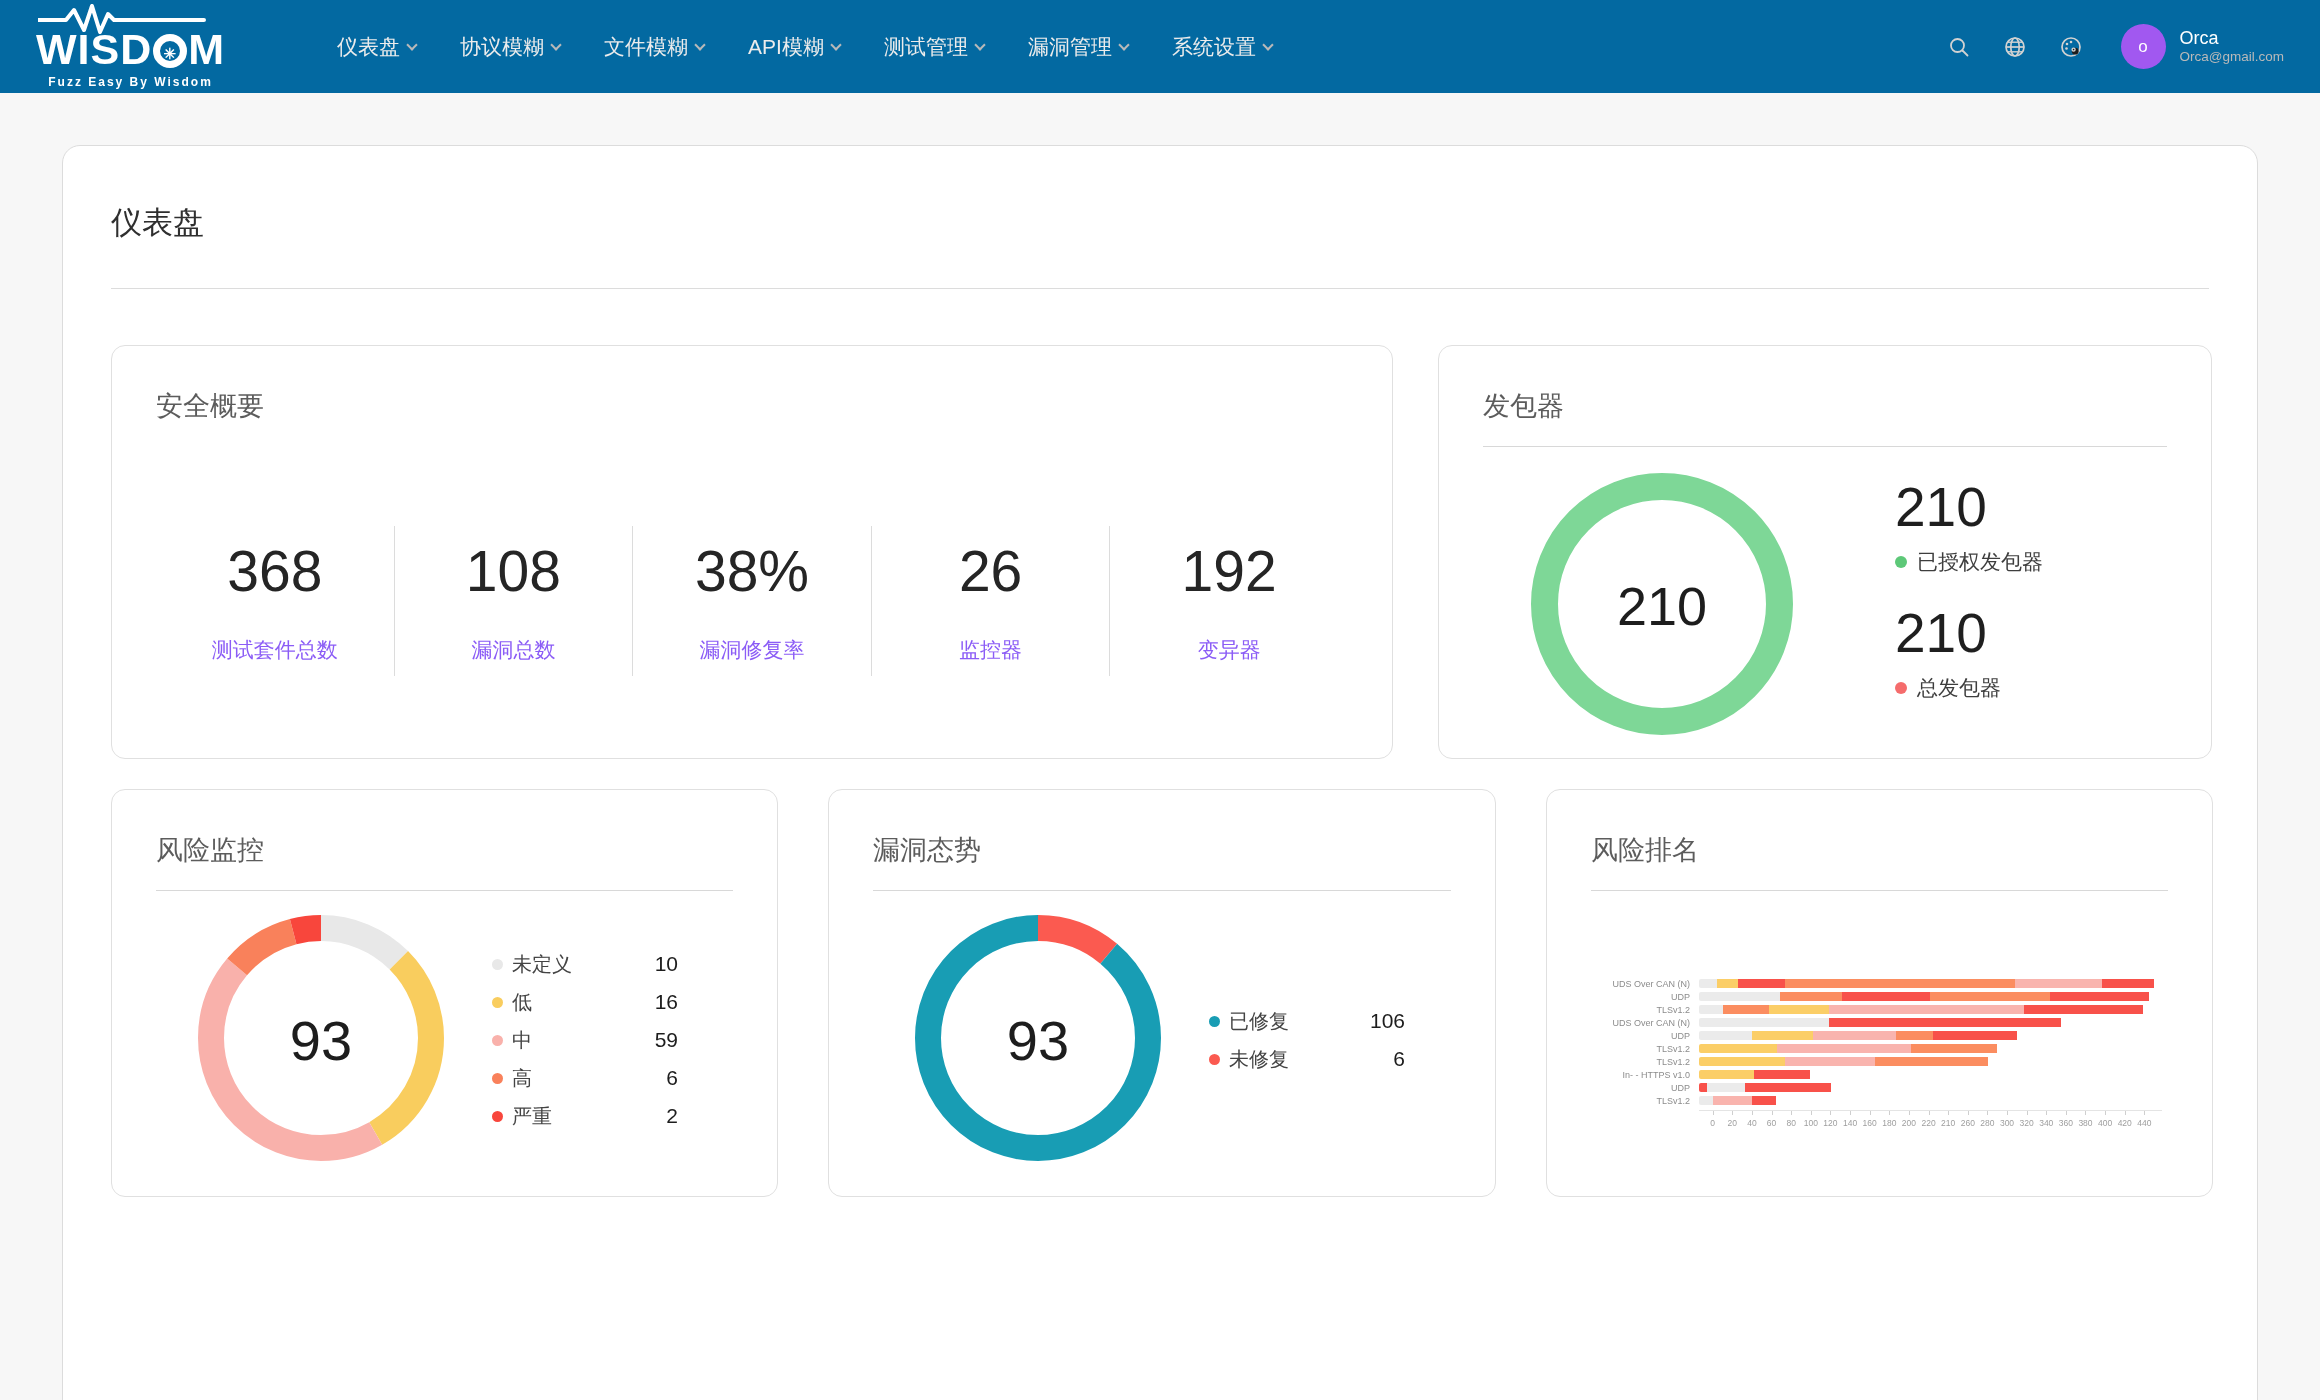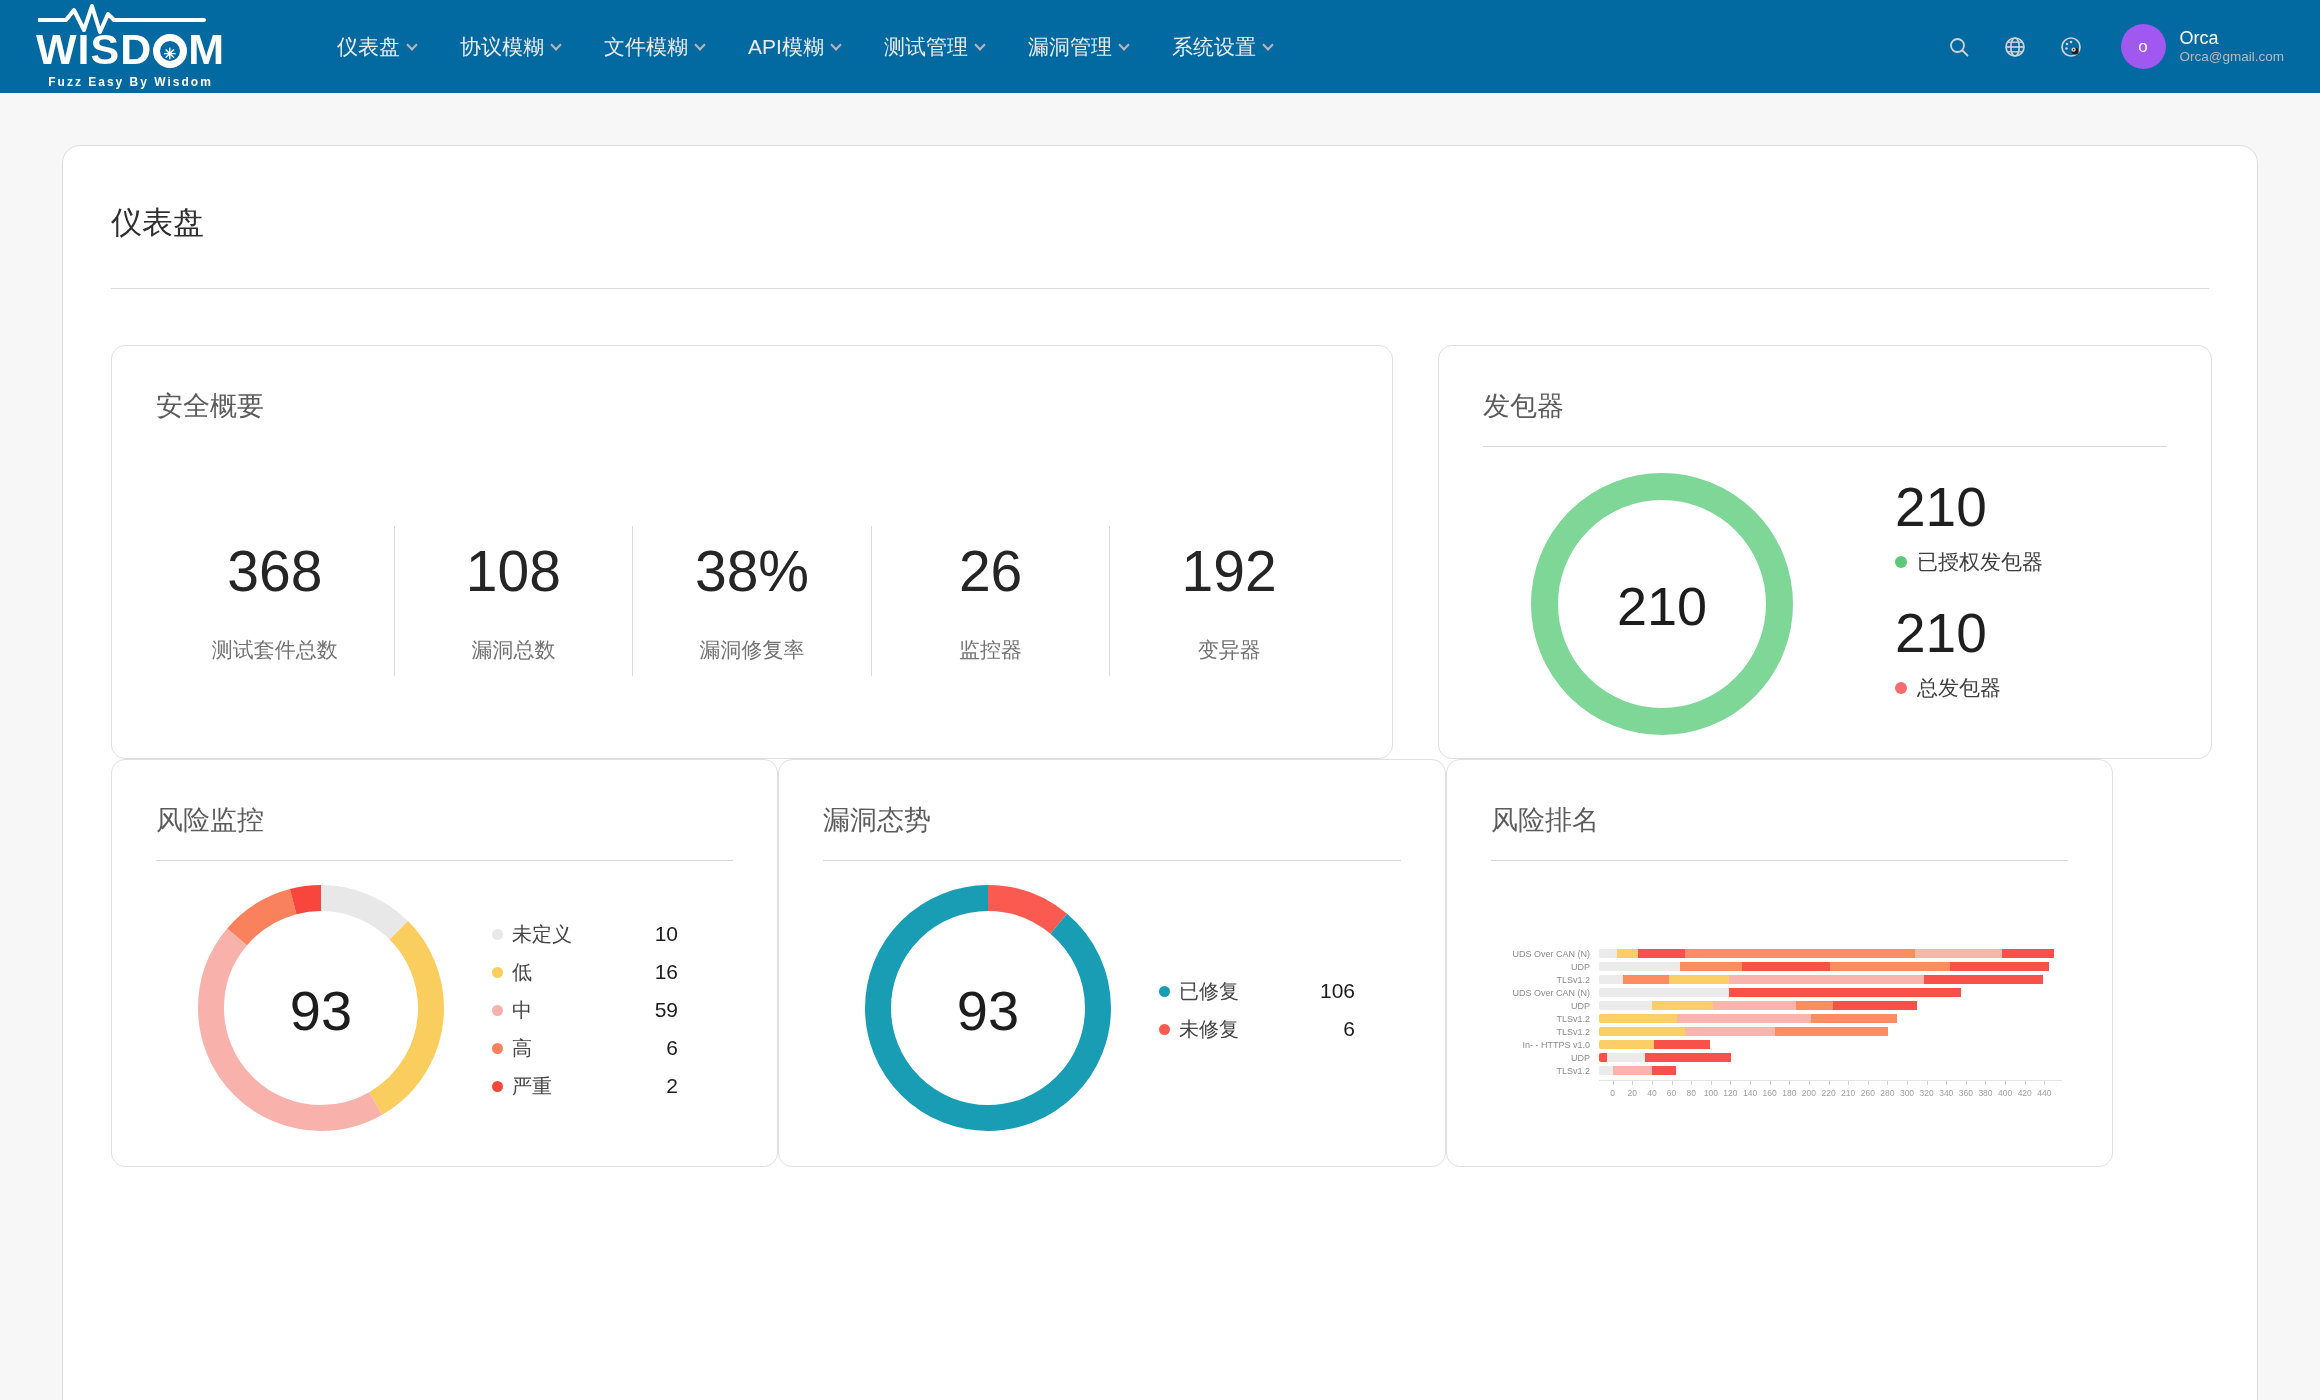--- a/index.html
+++ b/index.html
@@ -43,32 +43,32 @@
   
   .container {
     position: absolute; left: 62px; top: 145px; width: 2196px; height: 1600px;
     background: #fff; border: 1.5px solid #dcdcdc; border-radius: 18px;
     padding: 0 48px;
   }
   .page-title { margin-top: 56px; font-size: 31px; font-weight: 500; color: #2f2f2f; }
   .h-divider { height: 1px; background: #dcdcdc; margin-top: 44px; }
 
   .row1 { display: grid; grid-template-columns: 1282px 774px; gap: 45px; margin-top: 56px; }
-  .row2 { display: grid; grid-template-columns: 667px 668px 667px; }
+  .row2 { display: grid; grid-template-columns: 667px 668px 667px; gap: 50px; margin-top: 30px; }
   .card { background: #fff; border: 1.5px solid #e0e0e0; border-radius: 14px; padding: 42px 44px; }
   .row1 .card { height: 414px; }
   .row2 .card { height: 408px; }
   .card-title { font-size: 27px; font-weight: 400; color: #5c5c5c; }
   .card-divider { height: 1px; background: #d8d8d8; margin-top: 22px; }
 
   
   .stats { display: flex; align-items: center; margin-top: 102px; }
   .stat { flex: 1; text-align: center; }
   .stat-value { font-size: 57px; color: #252525; }
-  .stat-label { margin-top: 32px; font-size: 21px; color: #737373; }
+  .stat-label { margin-top: 32px; font-size: 21px; color: #8b5cf6; }
   .stat-sep { width: 1px; height: 150px; background: #dcdcdc; }
 
   
   .donut-wrap { position: relative; flex: none; }
   .donut-center {
     position: absolute; inset: 0; display: flex; align-items: center; justify-content: center;
     font-size: 56px; color: #1d1d1d;
   }
 
   .sender-body { display: flex; align-items: center; margin-top: 26px; }

